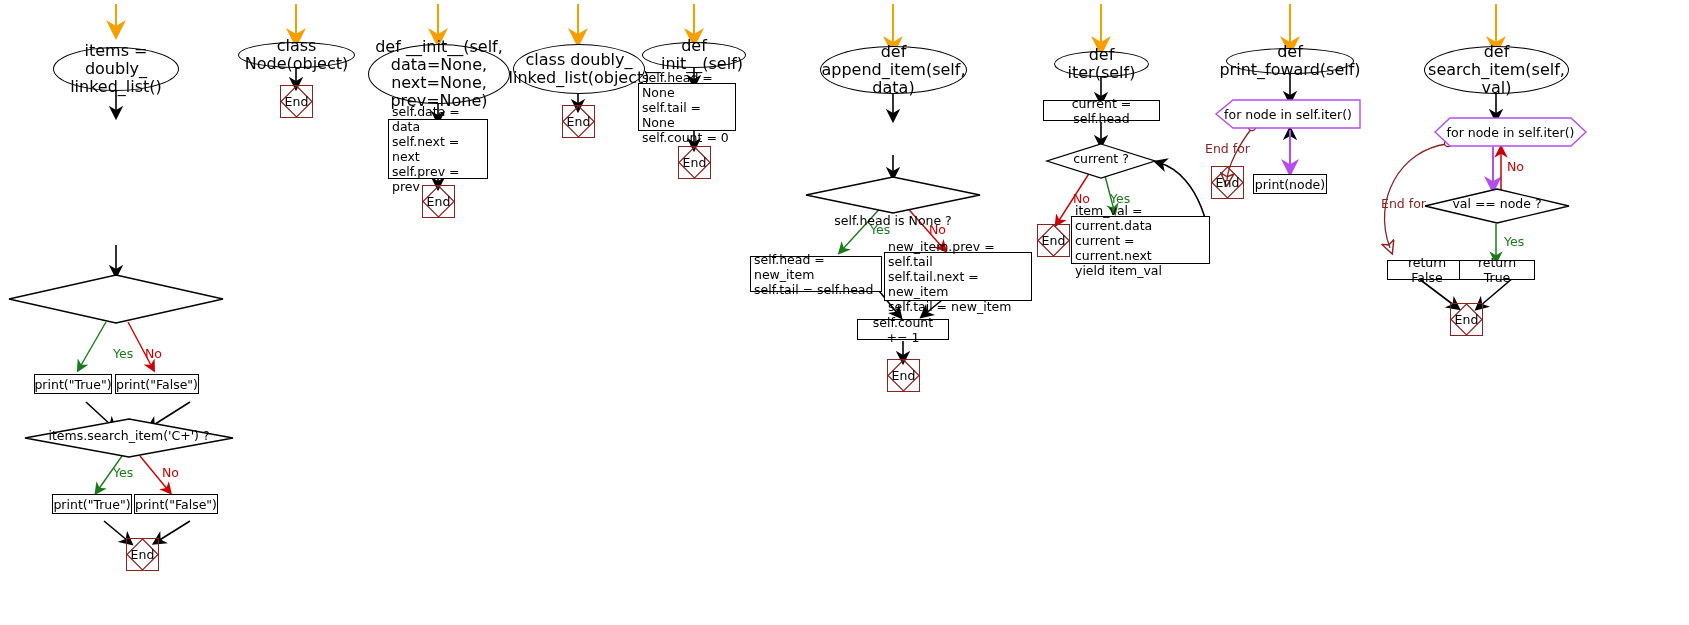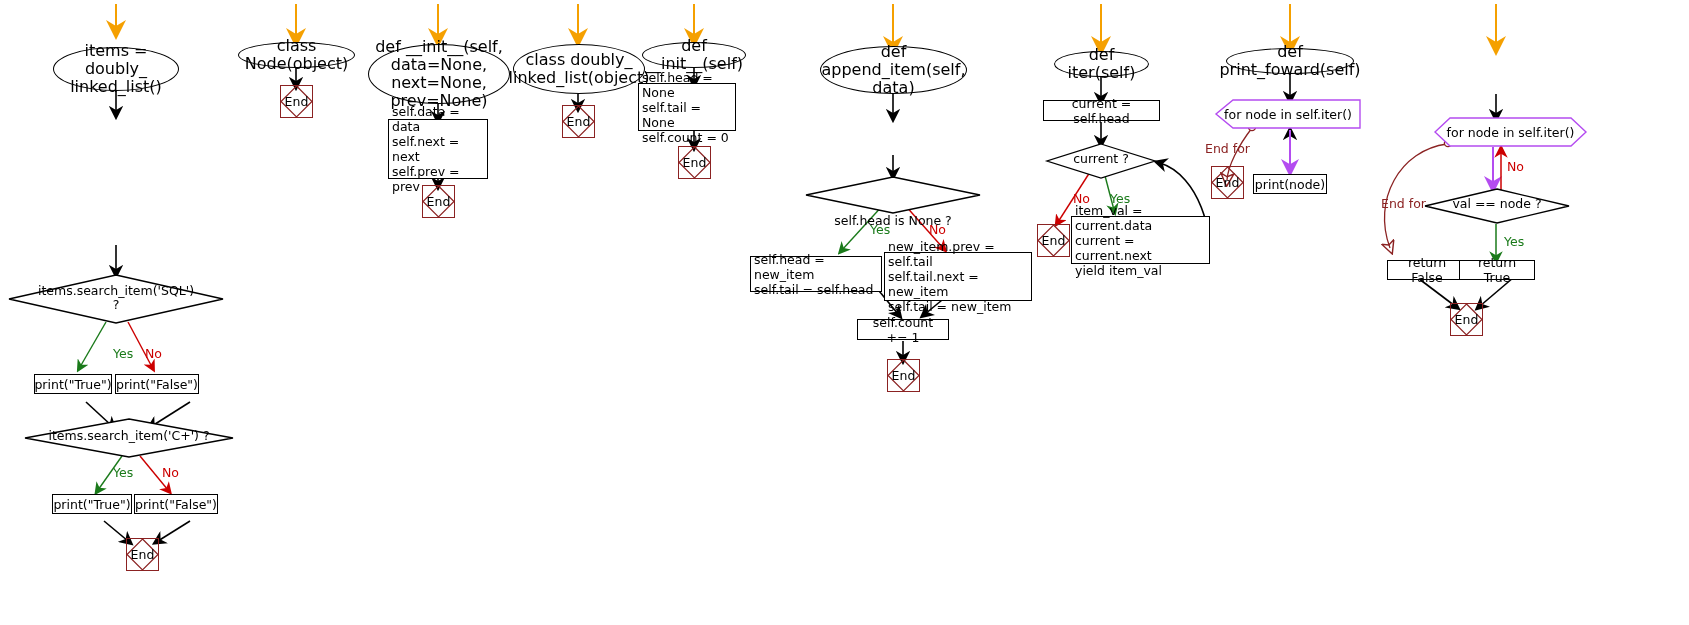--- a/index.html
+++ b/index.html
@@ -160,22 +160,20 @@
   <div class="node oval" style="left:53px;top:47px;width:126px;height:44px;">
     <span style="white-space:pre-line">items = doubly_
 linked_list()</span>
   </div>
 
 
   <div class="diamond-wrap" style="left:8px;top:274px;width:216px;height:50px;">
     <svg width="216" height="50" viewBox="0 0 216 50">
         <polygon points="108,1 215,25 108,49 1,25" fill="#fff" stroke="#000" stroke-width="1.3"></polygon>
       </svg>
-    <div class="diamond-label" style="top:10px;white-space:pre-line">items.search_item('SQL')
-?</div>
   </div>
 
   <div class="lbl yes" style="left:113px;top:346px;">Yes</div>
   <div class="lbl no" style="left:145px;top:346px;">No</div>
 
   <div class="node proc c" style="left:34px;top:374px;width:78px;height:20px;">
     <span>print("True")</span>
   </div>
   <div class="node proc c" style="left:115px;top:374px;width:84px;height:20px;">
     <span>print("False")</span>
@@ -338,20 +336,24 @@
     <div class="sq"></div>
     <svg class="dia" viewBox="0 0 33 33">
         <polygon points="16.5,1 32,16.5 16.5,32 1,16.5" fill="none" stroke="#8b2222" stroke-width="1.2"></polygon>
       </svg>
     <div class="txt">End</div>
   </div>
   <div class="node proc c" style="left:1253px;top:174px;width:74px;height:20px;">
     <span>print(node)</span>
   </div>
 
+  <div class="node oval" style="left:1424px;top:46px;width:145px;height:48px;">
+    <span style="white-space:pre-line">def search_item(self,
+val)</span>
+  </div>
   <div class="forloop" style="left:1434px;top:117px;width:153px;height:30px;">
     <svg width="153" height="30" viewBox="0 0 153 30">
         <polygon points="16,1 137,1 152,15 137,29 16,29 1,15" fill="#fff" stroke="#b44cf0" stroke-width="1.4"></polygon>
       </svg>
     <div class="txt">for node in self.iter()</div>
   </div>
   <div class="lbl no" style="left:1507px;top:159px;">No</div>
   <div class="lbl endfor" style="left:1381px;top:196px;">End for</div>
 
   <div class="diamond-wrap" style="left:1424px;top:188px;width:146px;height:36px;">

